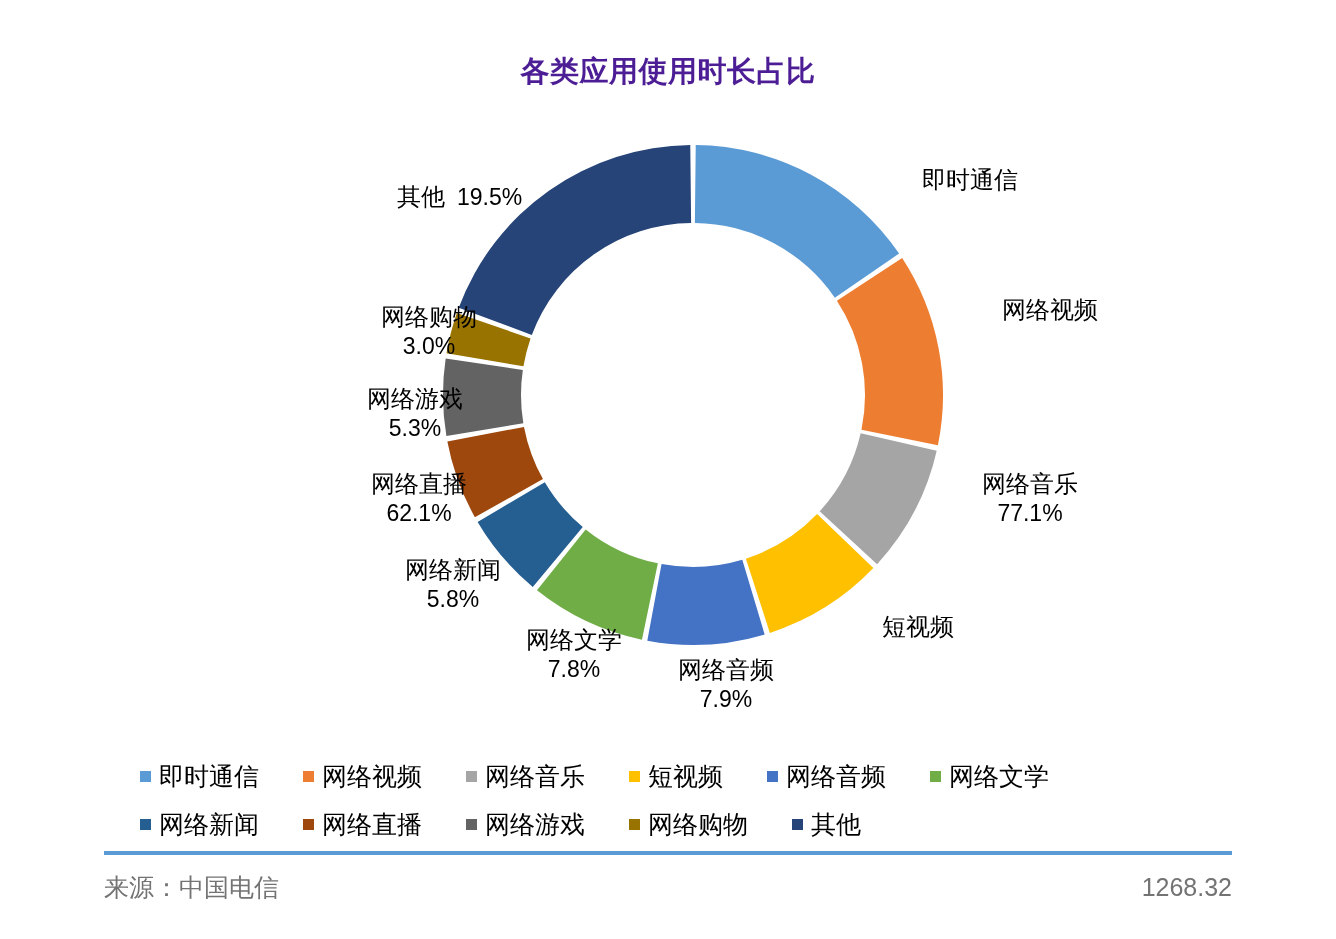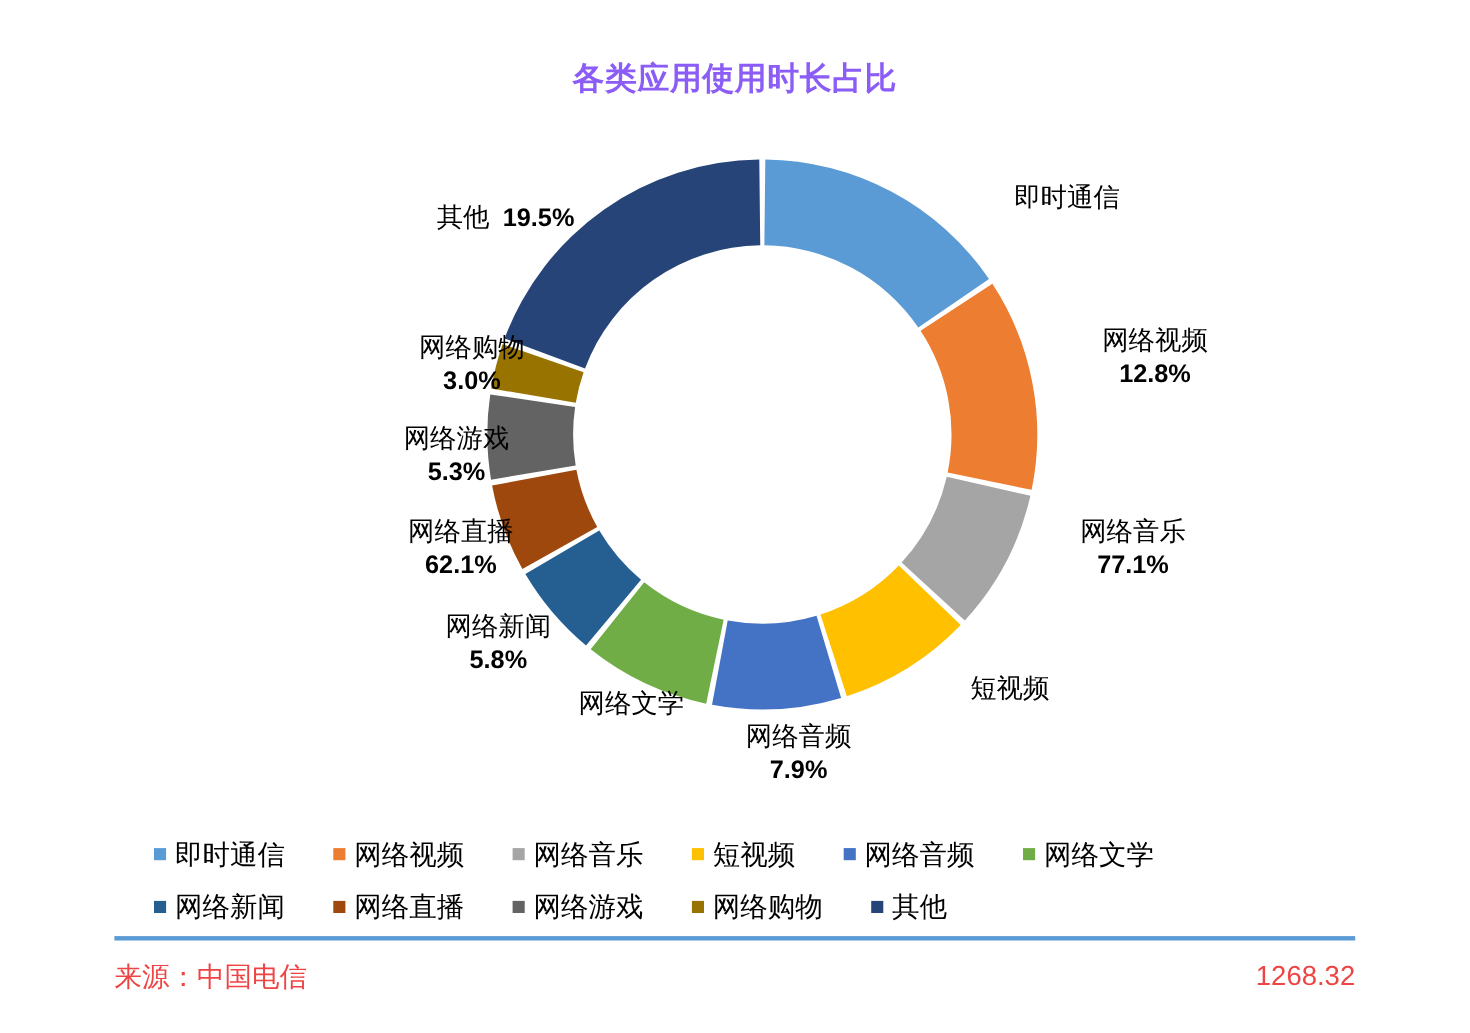--- a/index.html
+++ b/index.html
@@ -22,21 +22,21 @@
   
   .chart-title {
     position: absolute;
     top: 52px;
     left: 0;
     width: 1336px;
     text-align: center;
     font-family: "Liberation Sans", "DejaVu Sans", sans-serif;
     font-weight: bold;
     font-size: 29px;
-    color: #8b5cf6;
+    color: #4c1d95;
     letter-spacing: 0.5px;
   }
 
   
   .donut-wrap {
     position: absolute;
     left: 438px;
     top: 140px;
     width: 510px;
     height: 510px;
@@ -54,21 +54,21 @@
     color: #000000;
     line-height: 1.22;
     white-space: nowrap;
   }
   .label .cat {
     display: block;
   }
   .label .val {
     display: block;
     font-family: "Liberation Sans", "DejaVu Sans", sans-serif;
-    font-weight: bold;
+    font-weight: normal;
     font-size: 23px;
   }
   .label.inline .cat,
   .label.inline .val {
     display: inline;
   }
   .label.inline .val {
     margin-left: 6px;
   }
   .label.ctr { text-align: center; }
@@ -114,21 +114,21 @@
     position: absolute;
     left: 104px;
     top: 864px;
     width: 1128px;
     height: 46px;
     display: flex;
     align-items: center;
     justify-content: space-between;
     font-family: "Liberation Sans", "DejaVu Sans", sans-serif;
     font-size: 25px;
-    color: #ef4444;
+    color: #737373;
   }
 </style>
 </head>
 <body>
 
 <div id="slide">
 
   <div class="chart-title">各类应用使用时长占比</div>
 
   <div class="donut-wrap">
@@ -148,39 +148,39 @@
         </g>
     </svg>
   </div>
 
   <div class="label ctr" style="left:855px;  top:166px;  width:230px;">
     <span class="cat">即时通信</span>
   </div>
 
   <div class="label ctr" style="left:935px;  top:296px;  width:230px;">
     <span class="cat">网络视频</span>
-    <span class="val">12.8%</span>
   </div>
 
   <div class="label ctr" style="left:930px;  top:470px;  width:200px;">
     <span class="cat">网络音乐</span>
     <span class="val">77.1%</span>
   </div>
 
   <div class="label ctr" style="left:828px;  top:613px;  width:180px;">
     <span class="cat">短视频</span>
   </div>
 
   <div class="label ctr" style="left:636px;  top:656px;  width:180px;">
     <span class="cat">网络音频</span>
     <span class="val">7.9%</span>
   </div>
 
   <div class="label ctr" style="left:484px;  top:626px;  width:180px;">
     <span class="cat">网络文学</span>
+    <span class="val">7.8%</span>
   </div>
 
   <div class="label ctr" style="left:368px;  top:556px;  width:170px;">
     <span class="cat">网络新闻</span>
     <span class="val">5.8%</span>
   </div>
 
   <div class="label ctr" style="left:334px;  top:470px;  width:170px;">
     <span class="cat">网络直播</span>
     <span class="val">62.1%</span>

